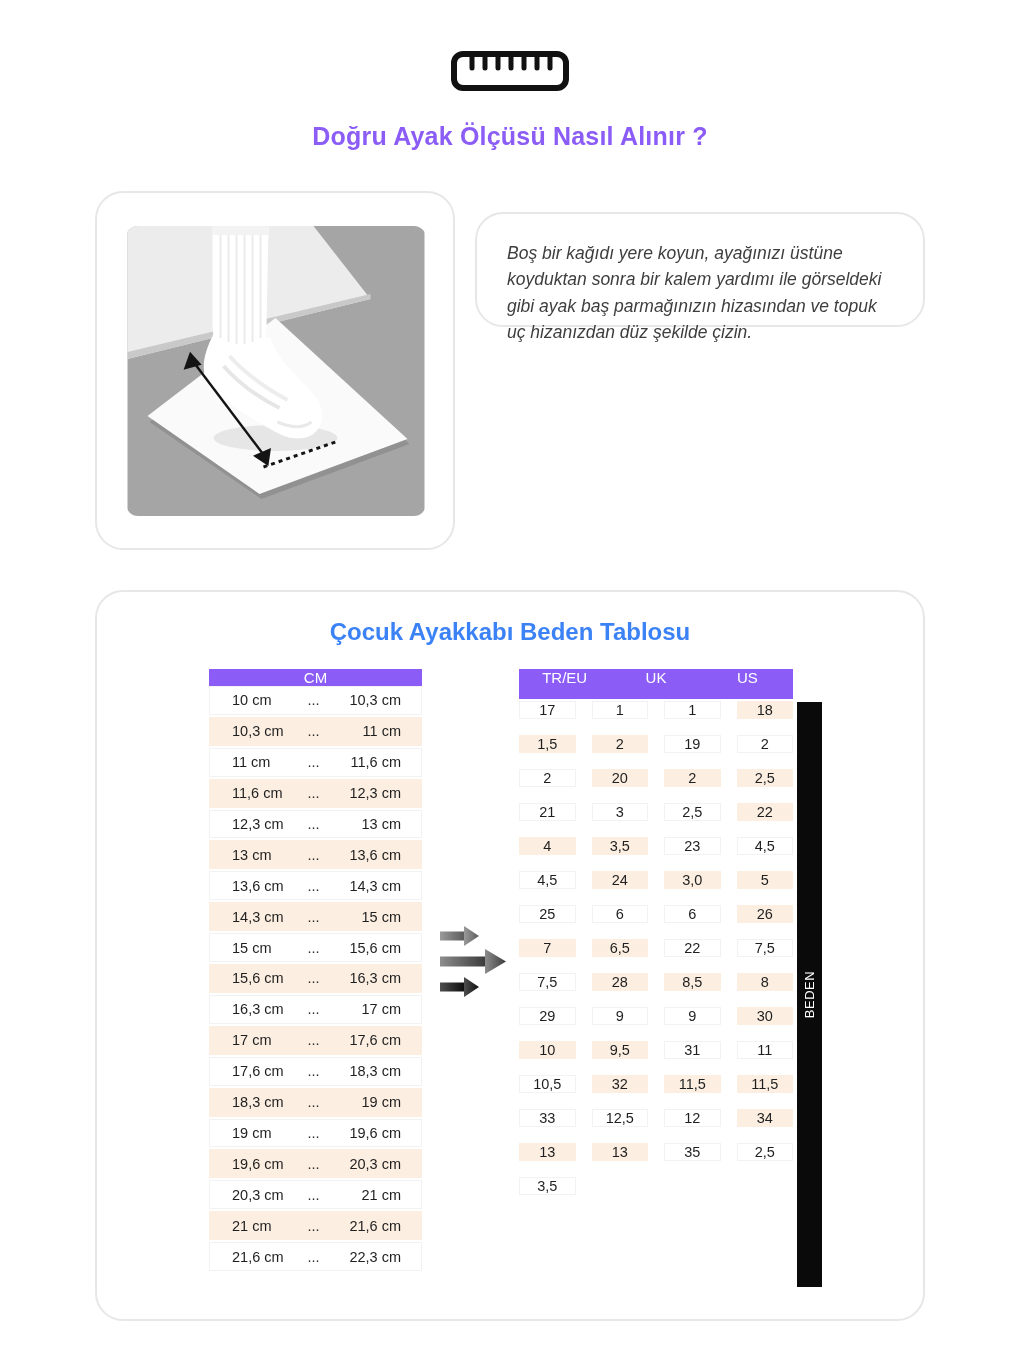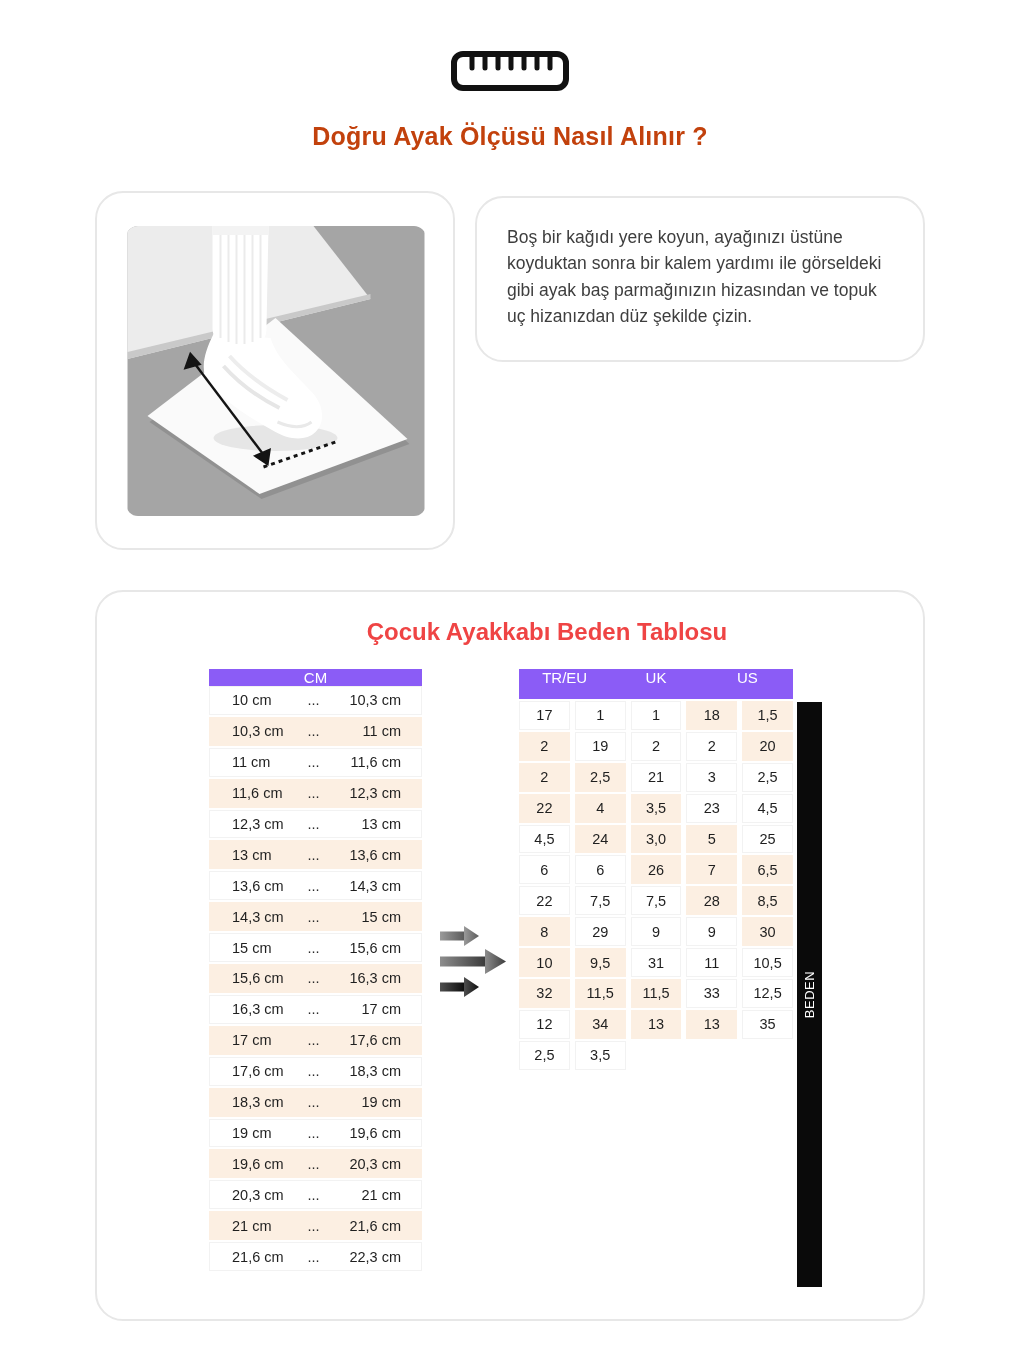--- a/index.html
+++ b/index.html
@@ -3,55 +3,55 @@
 <meta charset="utf-8">
 <style>
   * { margin:0; padding:0; box-sizing:border-box; }
   html,body { background:#ffffff; }
   body { font-family:"Liberation Sans", sans-serif; color:#1f1f1f; }
   .page { position:relative; width:1020px; height:1360px; background:#fff; overflow:hidden; }
 
   
   .ruler-wrap { position:absolute; top:50px; left:0; width:100%; display:flex; justify-content:center; }
   .page-title { position:absolute; top:122px; left:0; width:100%; text-align:center;
-                font-size:25px; font-weight:bold; color:#c2410c; letter-spacing:.2px; }
+                font-size:25px; font-weight:bold; color:#8b5cf6; letter-spacing:.2px; }
 
   
   .card { position:absolute; background:#fff; border:2px solid #e7e7e7; border-radius:28px; }
   .photo-card { left:95px; top:191px; width:360px; height:359px; }
   .photo-frame { position:absolute; left:29px; top:33px; width:300px; height:290px;
                  border-radius:12px; overflow:hidden; }
-  .tip-card-1 { left:475px; top:196px; width:450px; height:166px; }
+  .tip-card-1 { left:475px; top:212px; width:450px; height:115px;font-style:italic; }
   .tip-card-2 { left:475px; top:373px; width:450px; height:177px; display:flex; align-items:center; }
   .tip-text { padding:26px 30px; font-size:17.5px; line-height:1.5; color:#3e3e3e; }
   .tip-card-2 .tip-text { padding:0 30px; }
 
   
   .chart-card { left:95px; top:590px; width:830px; height:731px; }
   .chart-title { position:absolute; top:26px; left:0; width:100%; text-align:center;
-                 font-size:24px; font-weight:bold; color:#ef4444;margin-left:37px; }
+                 font-size:24px; font-weight:bold; color:#3b82f6; }
 
   .tbl-header { position:absolute; height:30px; background:#8b5cf6; color:#fff;
                 display:flex; align-items:flex-start; justify-content:center; font-size:15px; }
   .cm-header   { left:112px; top:77px; width:213px; }
   .size-header { left:422px; top:77px; width:274px; }
   .size-header span { flex:1; text-align:center; }
 
   .cm-body { position:absolute; left:112px; top:94px; width:213px; height:585px;
              display:grid; grid-template-rows:repeat(19,1fr); row-gap:2px; }
   .cm-row { display:flex; align-items:center; font-size:14.5px; background:#fff;
             border:1px solid #f2f2f2; }
   .cm-row.alt { background:#fcefe2; border-color:#fcefe2; }
   .cm-row .v-left  { width:88px; padding-left:22px; text-align:left; }
   .cm-row .dots    { flex:1; text-align:center; color:#2a2a2a; }
   .cm-row .v-right { width:92px; padding-right:20px; text-align:right; }
 
   .size-body { position:absolute; left:422px; top:109px; width:274px; height:585px;
-               display:grid; grid-template-rows:repeat(19,1fr); grid-template-columns:repeat(5,1fr);
-               row-gap:2px; column-gap:5px; }
+               display:grid; grid-template-rows:repeat(19,1fr); grid-template-columns:repeat(4,1fr);
+               row-gap:2px; column-gap:5px;gap:16px; }
   .size-cell { display:flex; align-items:center; justify-content:center; font-size:14.5px;
                background:#fff; border:1px solid #f2f2f2; }
   .size-cell.alt { background:#fcefe2; border-color:#fcefe2; }
 
   .beden-bar { position:absolute; left:700px; top:110px; width:25px; height:585px;
                background:#0a0a0a; display:flex; align-items:center; justify-content:center; }
   .beden-bar span { transform:rotate(-90deg); color:#fff; font-size:13px; letter-spacing:.5px; white-space:nowrap; }
 
   .arrows-wrap { position:absolute; left:340px; top:333px; width:72px; height:72px; }
 </style>

